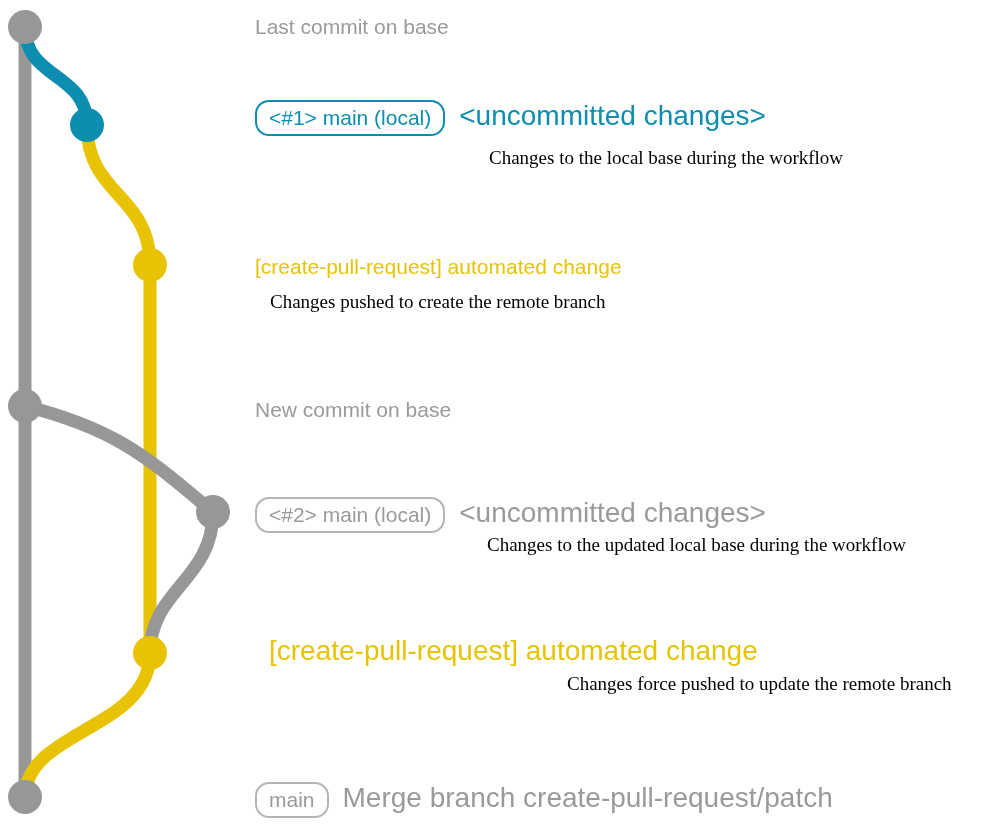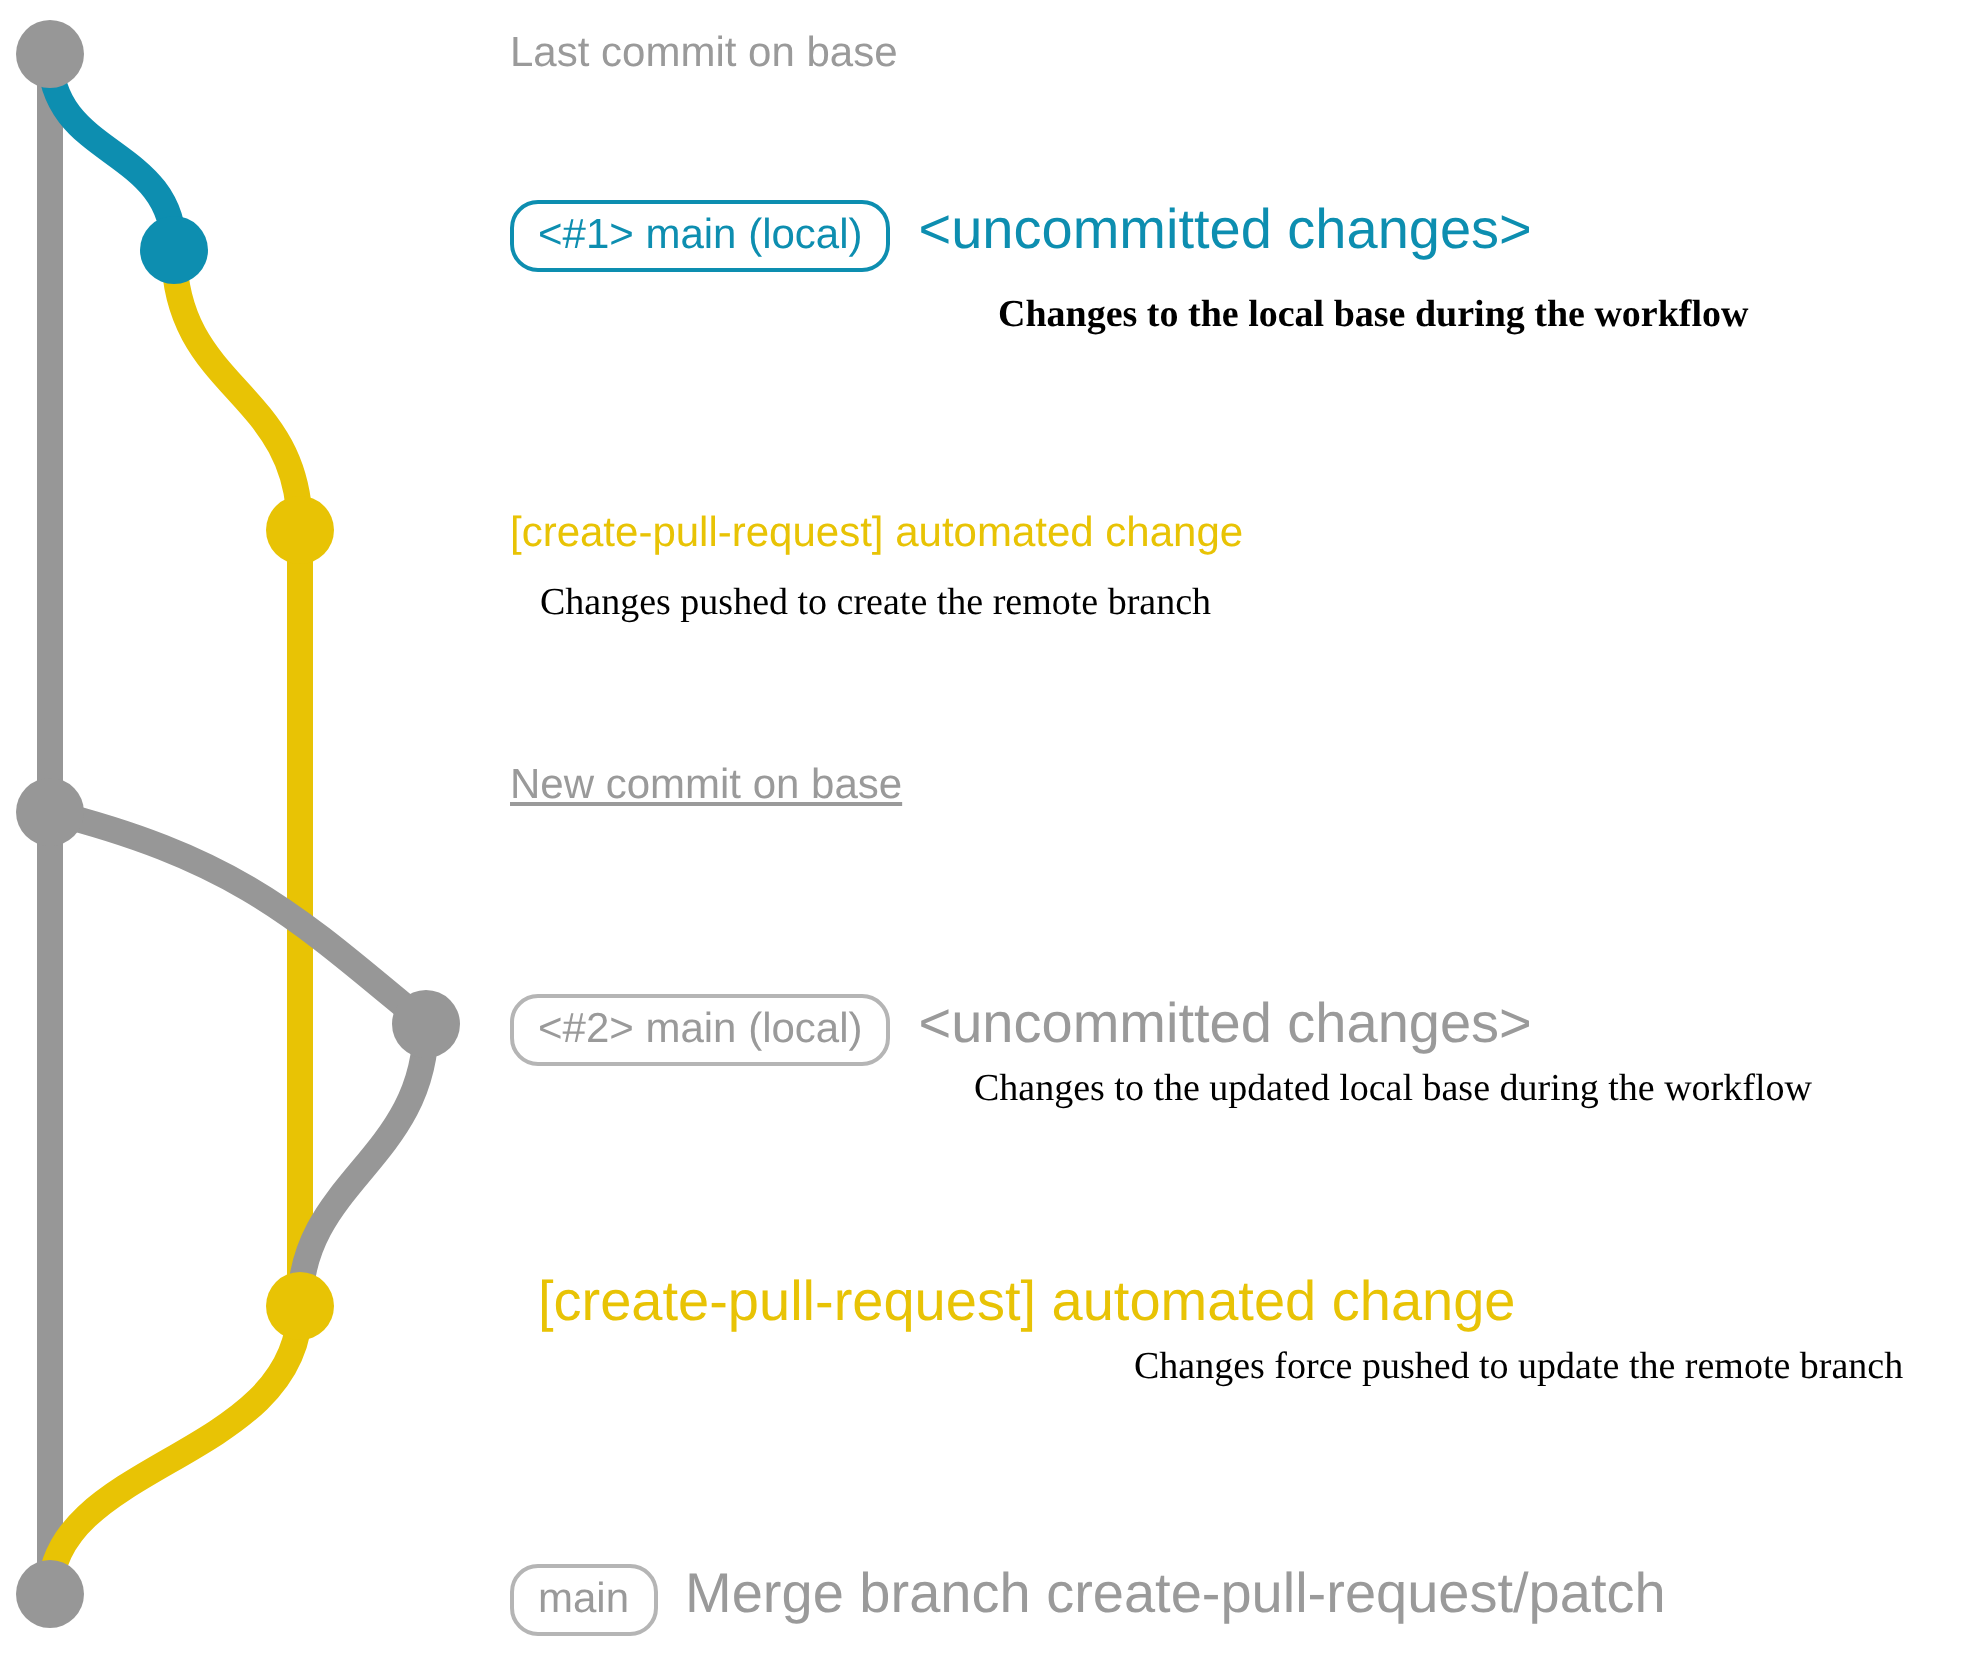--- a/index.html
+++ b/index.html
@@ -99,24 +99,24 @@
         <circle cx="25" cy="797" r="17" fill="#979797"></circle>
       </g>
   </svg>
 
   <div id="labels">
       <div class="plainhead" style="left: 255px; top: 16px; color: rgb(154, 154, 154);">Last commit on base</div>
       <div class="row" style="left: 255px; top: 100px;">
         <span class="pill blue">&lt;#1&gt; main (local)</span>
         <span class="subject blue">&lt;uncommitted changes&gt;</span>
       </div>
-      <div class="note" style="left: 499px; top: 148px; font-weight: bold;">Changes to the local base during the workflow</div>
+      <div class="note" style="left: 489px; top: 148px;">Changes to the local base during the workflow</div>
       <div class="plainhead" style="left: 255px; top: 256px; color: rgb(232, 195, 5);">[create-pull-request] automated change</div>
       <div class="note" style="left: 270px; top: 292px;">Changes pushed to create the remote branch</div>
-      <div class="plainhead" style="left: 255px; top: 382px; color: rgb(154, 154, 154); text-decoration: underline;">New commit on base</div>
+      <div class="plainhead" style="left: 255px; top: 399px; color: rgb(154, 154, 154);">New commit on base</div>
       <div class="row" style="left: 255px; top: 497px; text-align: center;">
         <span class="pill grey">&lt;#2&gt; main (local)</span>
         <span class="subject grey">&lt;uncommitted changes&gt;</span>
       </div>
       <div class="note" style="left: 487px; top: 535px;">Changes to the updated local base during the workflow</div>
       <div class="row" style="left: 255px; top: 637px;">
         <span class="subject yellow">[create-pull-request] automated change</span>
       </div>
       <div class="note" style="left: 567px; top: 674px;">Changes force pushed to update the remote branch</div>
       <div class="row" style="left: 255px; top: 782px;">

